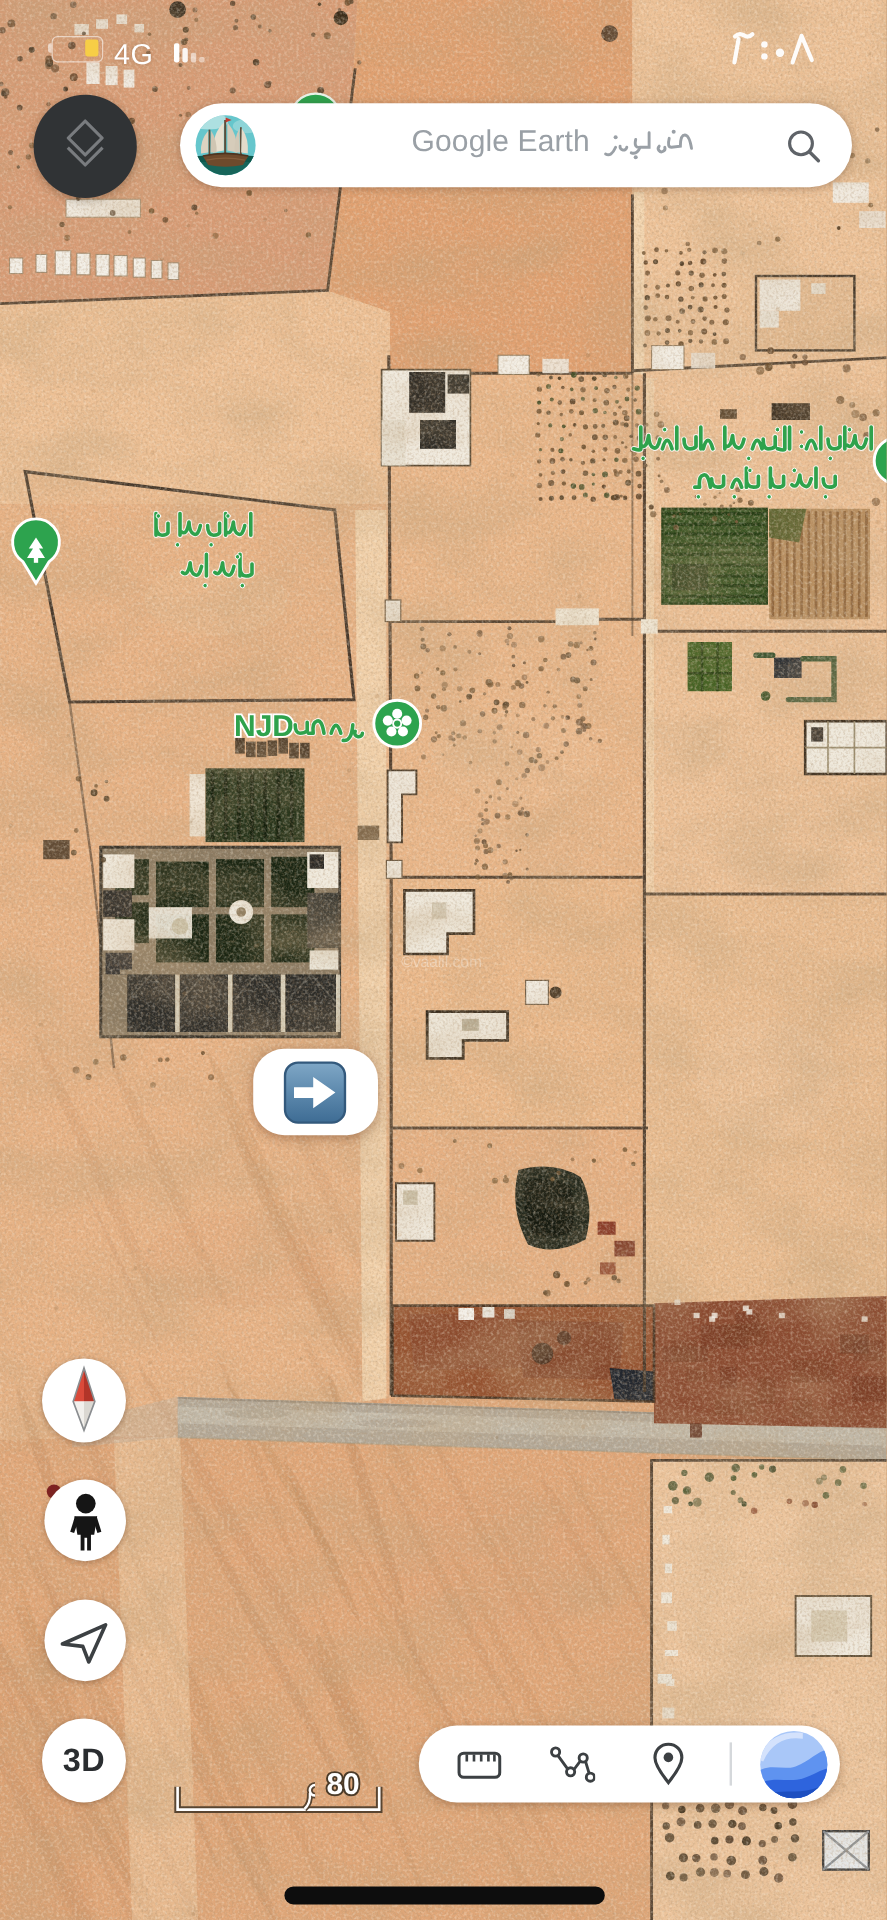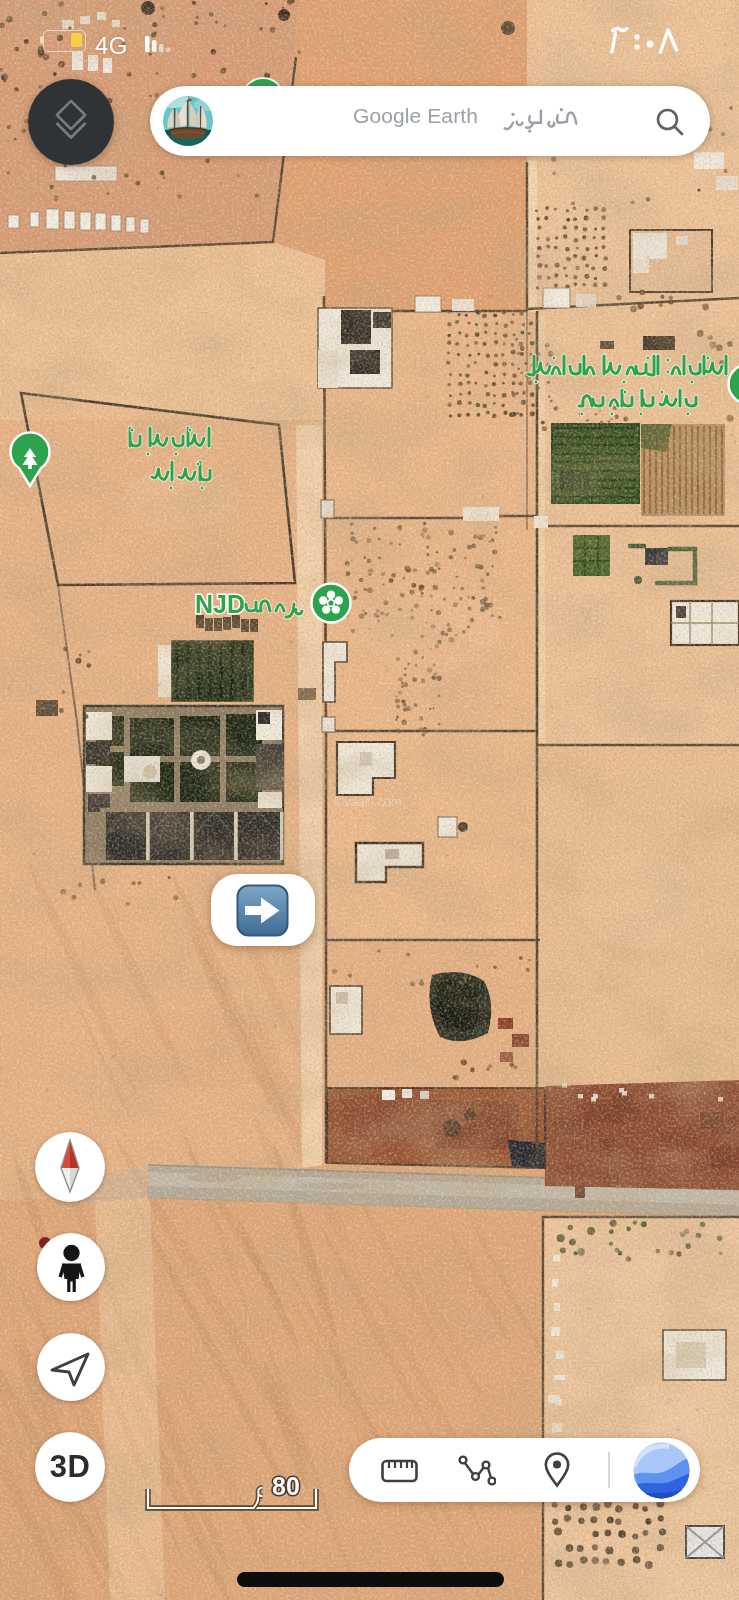--- a/index.html
+++ b/index.html
@@ -1350,21 +1350,21 @@
         <path d="M11.5,14 Q4.5,22 5.5,33 L11.5,32 Z" fill="#ddd3c1"></path>
         <path d="M14,14 Q19,22 18.5,32 L13.5,32 Z" fill="#cfc5b2"></path>
         <path d="M39.5,12 Q45.5,20 44.5,33 L39,32 Z" fill="#e4dbca"></path>
         <path d="M37.5,12 Q33,20 33.5,32 L38,32 Z" fill="#d2c8b6"></path>
         <path d="M26,3 l5,2 -5,2 z" fill="#c03a2e"></path>
         <path d="M7,35 q19,-4.5 38,0 l-4.5,7.5 q-14.5,3 -29,0 z" fill="#6e4a2c"></path>
         <path d="M7,35 q19,-4.5 38,0" stroke="#4e3420" stroke-width="1.4" fill="none"></path>
         <path d="M10,38.5 q16,-3.5 32,0" stroke="#8a6240" stroke-width="1" fill="none" opacity="0.8"></path>
       </g>
     </svg>
-    <div class="ov" style="left:343px;top:104px;width:200px;height:30px;color:#9aa0a6;font-size:21px;letter-spacing:0.1px;margin-left:10px;">Google Earth</div>
+    <div class="ov" style="left:343px;top:104px;width:200px;height:30px;color:#9aa0a6;font-size:25px;letter-spacing:0.1px;">Google Earth</div>
     <svg class="ov" style="left:500px;top:102px;" width="80" height="34" viewBox="0 0 86 34">
       <g fill="none" stroke="#9aa0a6" stroke-width="2.6" stroke-linecap="round">
         <path d="M82,22 Q80,10 76,10 Q72,10 72,20 L64,21 Q60,21 62,13 M58,21 a3,3 0 1 1 -5,-1"></path>
         <path d="M44,8 L44,21 L36,21 Q30,22 32,14 M36,21 Q33,28 28,26 M24,21 a3,3 0 1 1 -6,-1 M14,21 Q10,30 5,27"></path>
       </g>
       <g fill="#9aa0a6">
         <circle cx="66" cy="7" r="1.8"></circle>
         <circle cx="32" cy="30" r="1.8"></circle>
         <circle cx="14" cy="12" r="1.8"></circle>
       </g>
@@ -1401,21 +1401,21 @@
         <path d="M25,30.5 L44,30.5 L41.5,46 L38.8,46 L38.8,59 L35.6,59 L35.6,48.5 L33.4,48.5 L33.4,59 L30.2,59 L30.2,46 L27.5,46 Z" fill="#151515"></path>
         <path d="M25.5,30.5 L21.5,43.5 L24.8,44.6 L28.5,33.5 Z" fill="#151515"></path>
         <path d="M43.5,30.5 L47.5,43.5 L44.2,44.6 L40.5,33.5 Z" fill="#151515"></path>
       </svg>
     </div>
     <div class="ov btn" style="left:37px;top:1333px;width:68px;height:68px;">
       <svg width="68" height="68" viewBox="0 0 68 68">
         <path d="M15,37 L51,21 L37,52 L32,39 Z" fill="none" stroke="#3c4043" stroke-width="3" stroke-linejoin="round"></path>
       </svg>
     </div>
-    <div class="ov btn" style="left:35px;top:1432px;width:70px;height:70px;text-align:center;line-height:70px;font-size:31px;font-weight:bold;color:#2a2d30;letter-spacing:0.5px;">3D</div>
+    <div class="ov btn" style="left:35px;top:1432px;width:70px;height:70px;text-align:center;line-height:70px;font-size:27px;font-weight:bold;color:#2a2d30;letter-spacing:0.5px;">3D</div>
     <div class="ov" style="left:349px;top:1438px;width:351px;height:64px;background:#ffffff;border-radius:32px;box-shadow:0 2px 8px rgba(100,60,30,0.4);"></div>
     <svg class="ov" style="left:381px;top:1458px;" width="37" height="26" viewBox="0 0 37 26">
       <rect x="1.5" y="3" width="34" height="20" rx="4" fill="none" stroke="#3c4043" stroke-width="2.6"></rect>
       <path d="M8,4 v6 M14,4 v6 M20,4 v6 M26,4 v6 M31,4 v6" stroke="#3c4043" stroke-width="2.2"></path>
     </svg>
     <svg class="ov" style="left:458px;top:1454px;" width="38" height="34" viewBox="0 0 38 34">
       <g fill="none" stroke="#3c4043" stroke-width="2.4">
         <path d="M7,9 L15,20 M20,21 L26,13 M30,14 L33,24"></path>
       </g>
       <g fill="#ffffff" stroke="#3c4043" stroke-width="2.4">

